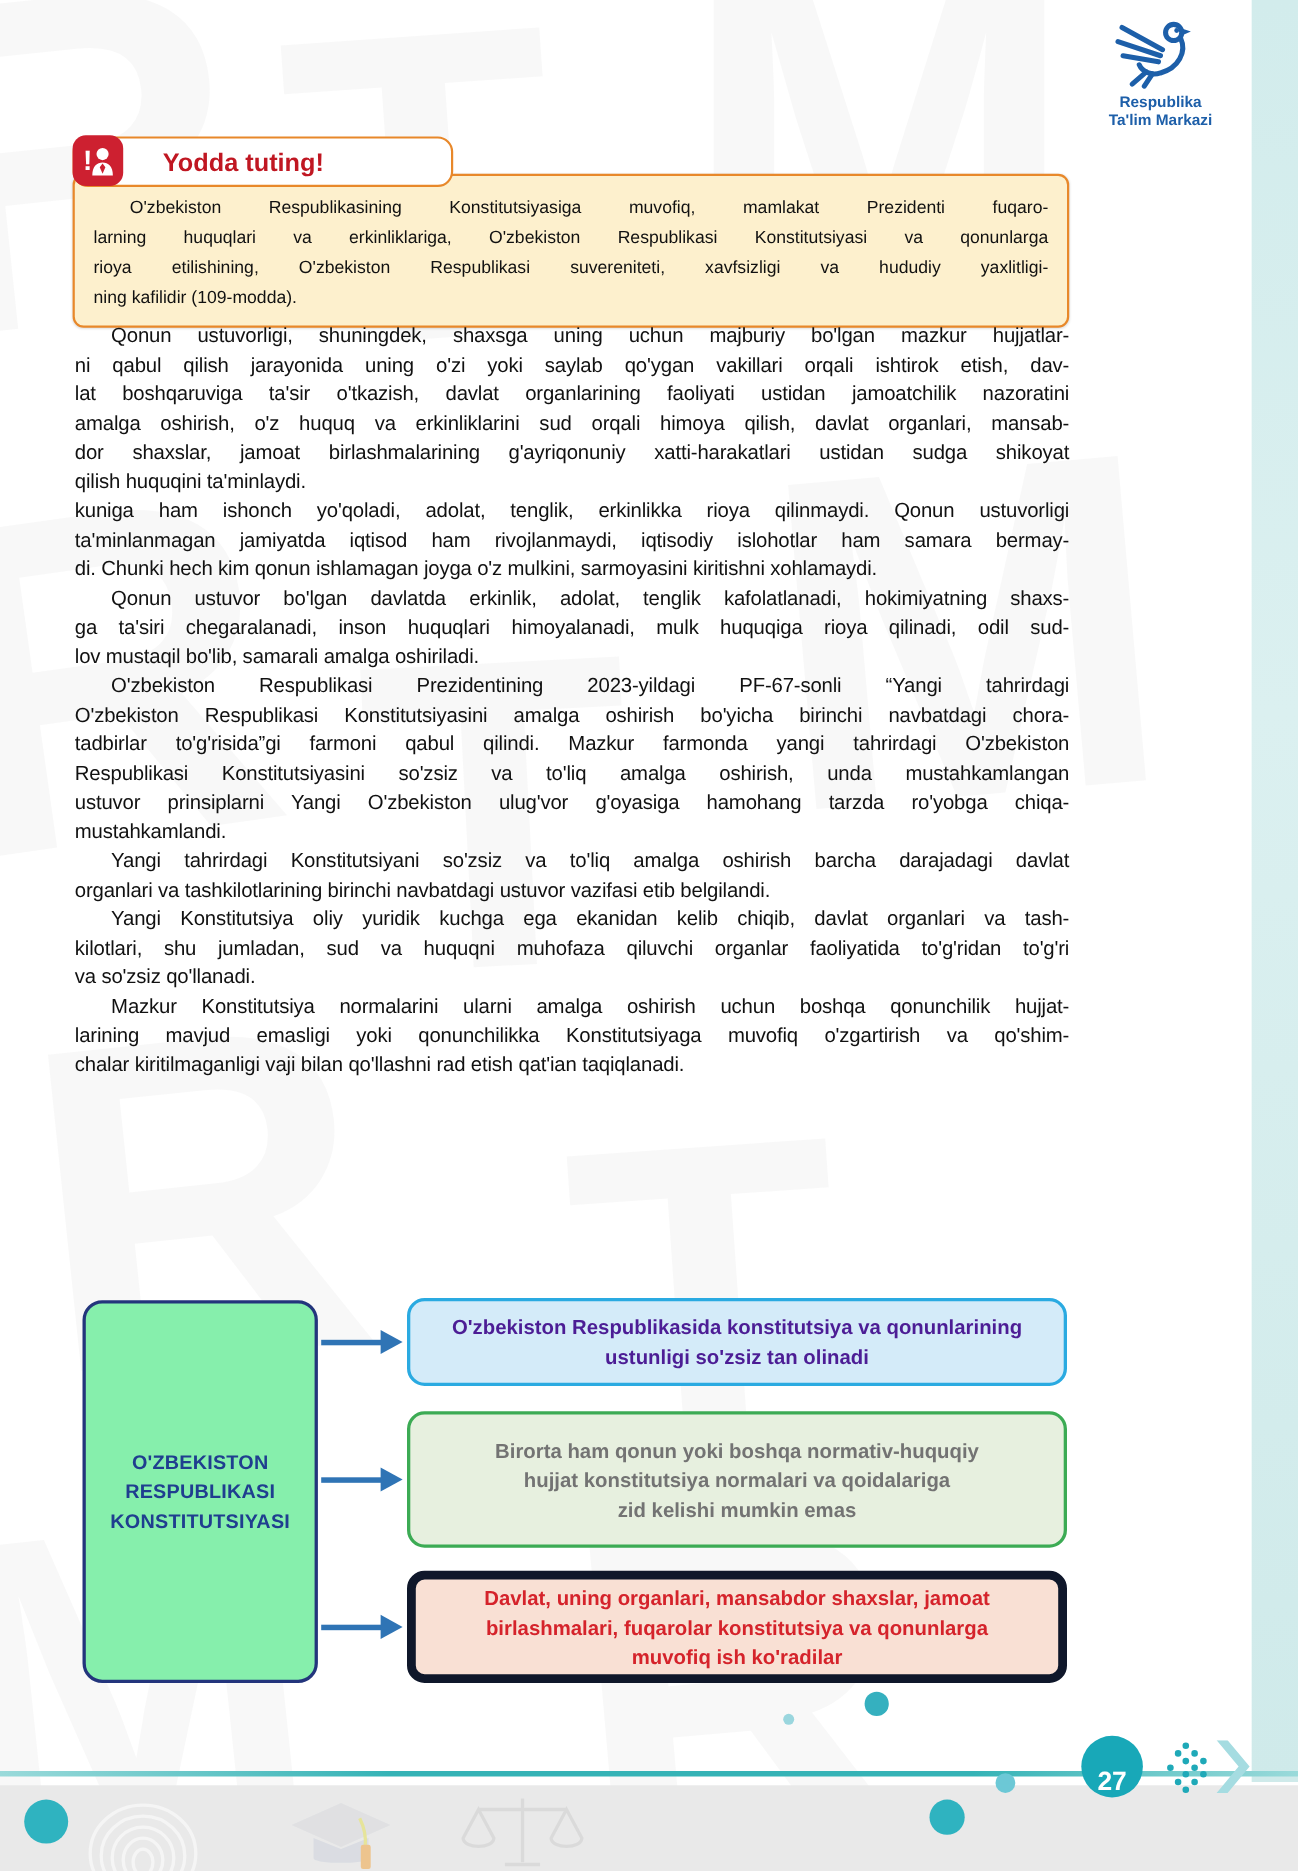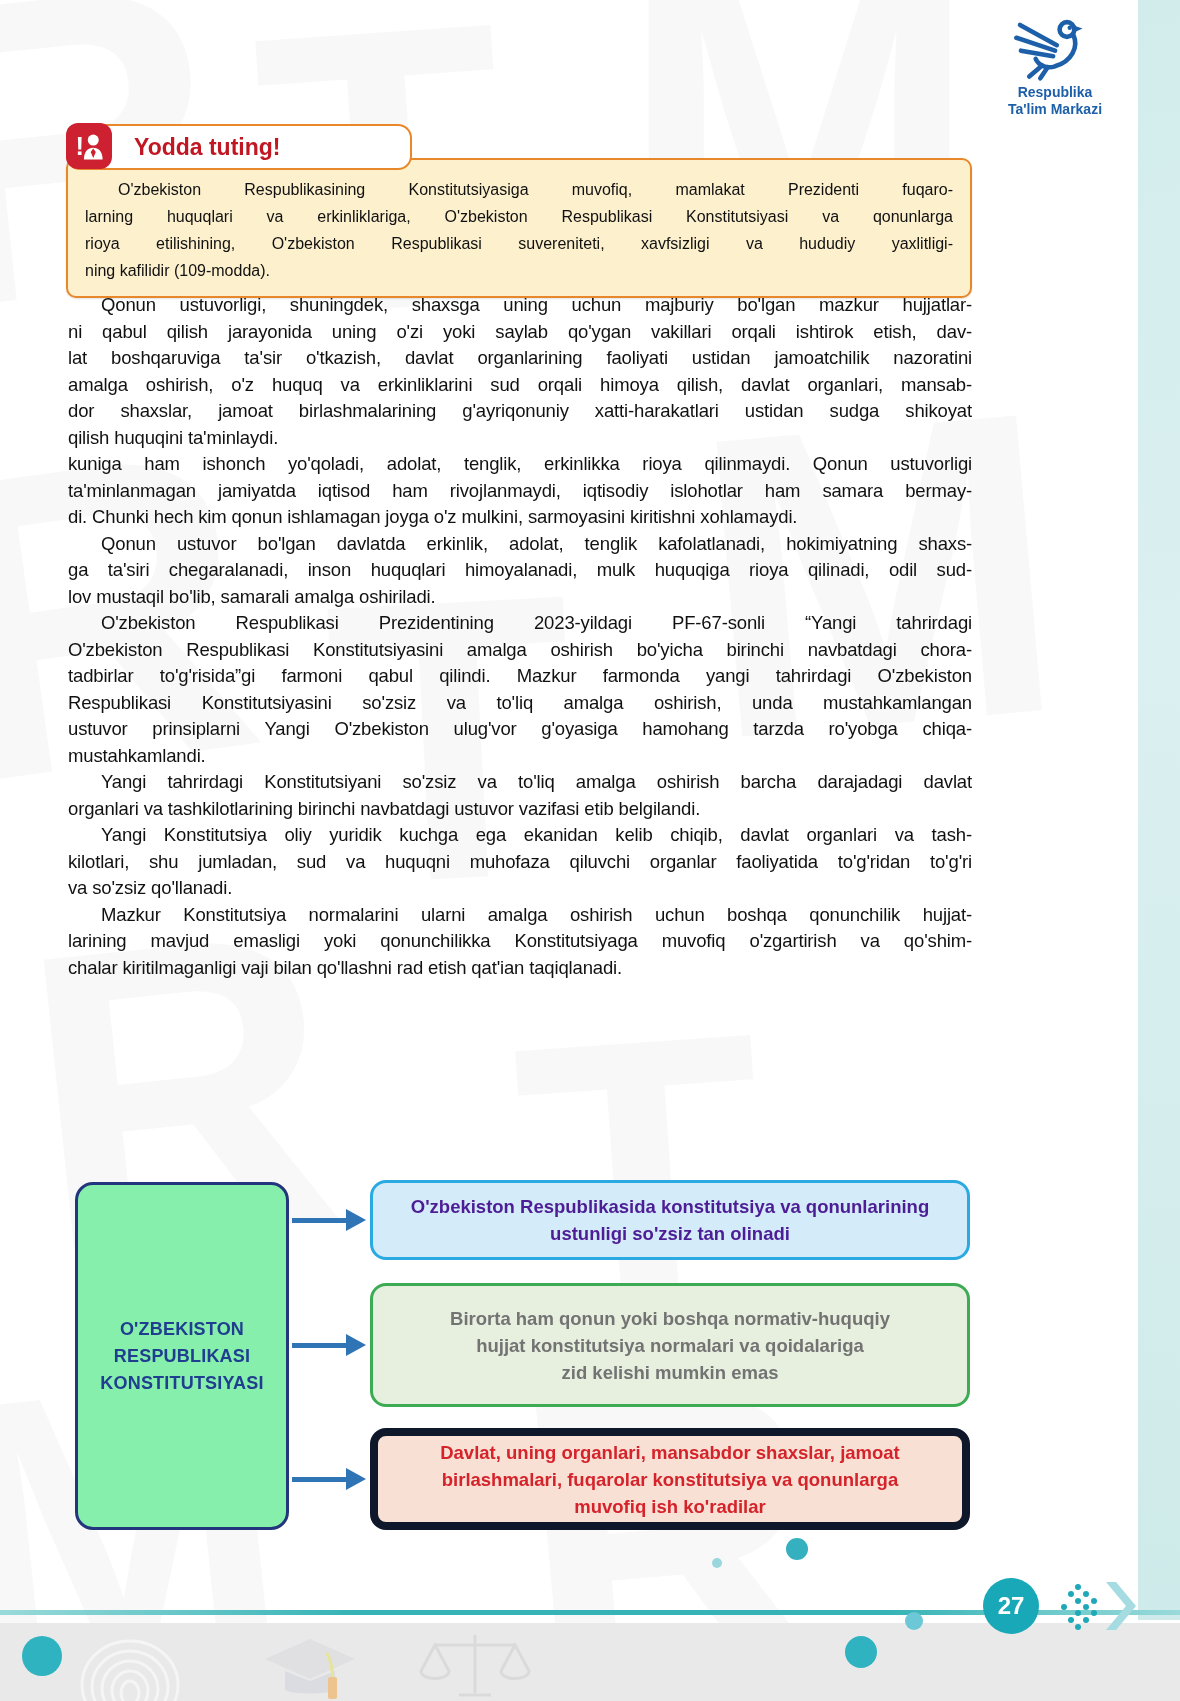--- a/index.html
+++ b/index.html
@@ -24,21 +24,21 @@
   }
   .callout-tab{
     position:absolute;left:66px;top:124px;width:346px;height:46px;box-sizing:border-box;
     background:#ffffff;border:2px solid #e8882a;border-radius:14px;
     display:flex;align-items:center;z-index:3;
   }
   .remember-icon{
     width:46px;height:46px;margin-left:-2px;margin-top:-2px;border-radius:12px;
     background:#cd2030;display:flex;align-items:center;justify-content:center;flex:0 0 auto;
   }
-  .remember-title{color:#c01722;font-weight:bold;font-size:23px;margin-left:22px;}
+  .remember-title{color:#c01722;font-weight:bold;font-size:23px;margin-left:36px;}
   
   .textcol{position:absolute;left:68px;top:292px;width:904px;font-size:18.5px;letter-spacing:-0.15px;}
   .para{margin:0;}
   .jline{display:block;text-align:justify;text-align-last:justify;line-height:26.5px;white-space:normal;}
   .jline.first{padding-left:33px;}
   .jline.last{text-align-last:left;}
   .callout-body .jline{line-height:27px;}
   
   .src-box{
     position:absolute;left:75px;top:1182px;width:214px;height:348px;box-sizing:border-box;
@@ -61,21 +61,21 @@
   .arrow .shaft{position:absolute;left:0;top:9px;width:56px;height:5px;background:#2f74b5;}
   .arrow .head{position:absolute;left:54px;top:0;width:0;height:0;
     border-top:11px solid transparent;border-bottom:11px solid transparent;border-left:20px solid #2f74b5;}
   
   .teal-line{position:absolute;left:0;top:1610px;width:1180px;height:5px;
     background:linear-gradient(90deg,#9adada,#35b3b6 30%,#35b3b6 75%,#9adada);}
   .footer-band{position:absolute;left:0;top:1623px;width:1180px;height:78px;background:#e9e9e9;}
   .page-badge{
     position:absolute;left:983px;top:1578px;width:56px;height:56px;border-radius:50%;
     background:#18a8b8;color:#ffffff;font-weight:bold;font-size:24px;
-    display:flex;align-items:center;justify-content:center;z-index:4;
+    display:flex;align-items:flex-end;justify-content:center;z-index:4;
   }
   .deco-dot{position:absolute;border-radius:50%;}
   .foot-icon{position:absolute;opacity:0.55;}
 </style>
 </head>
 <body>
 
 <div id="page">
 
   <div id="wm-layer">

